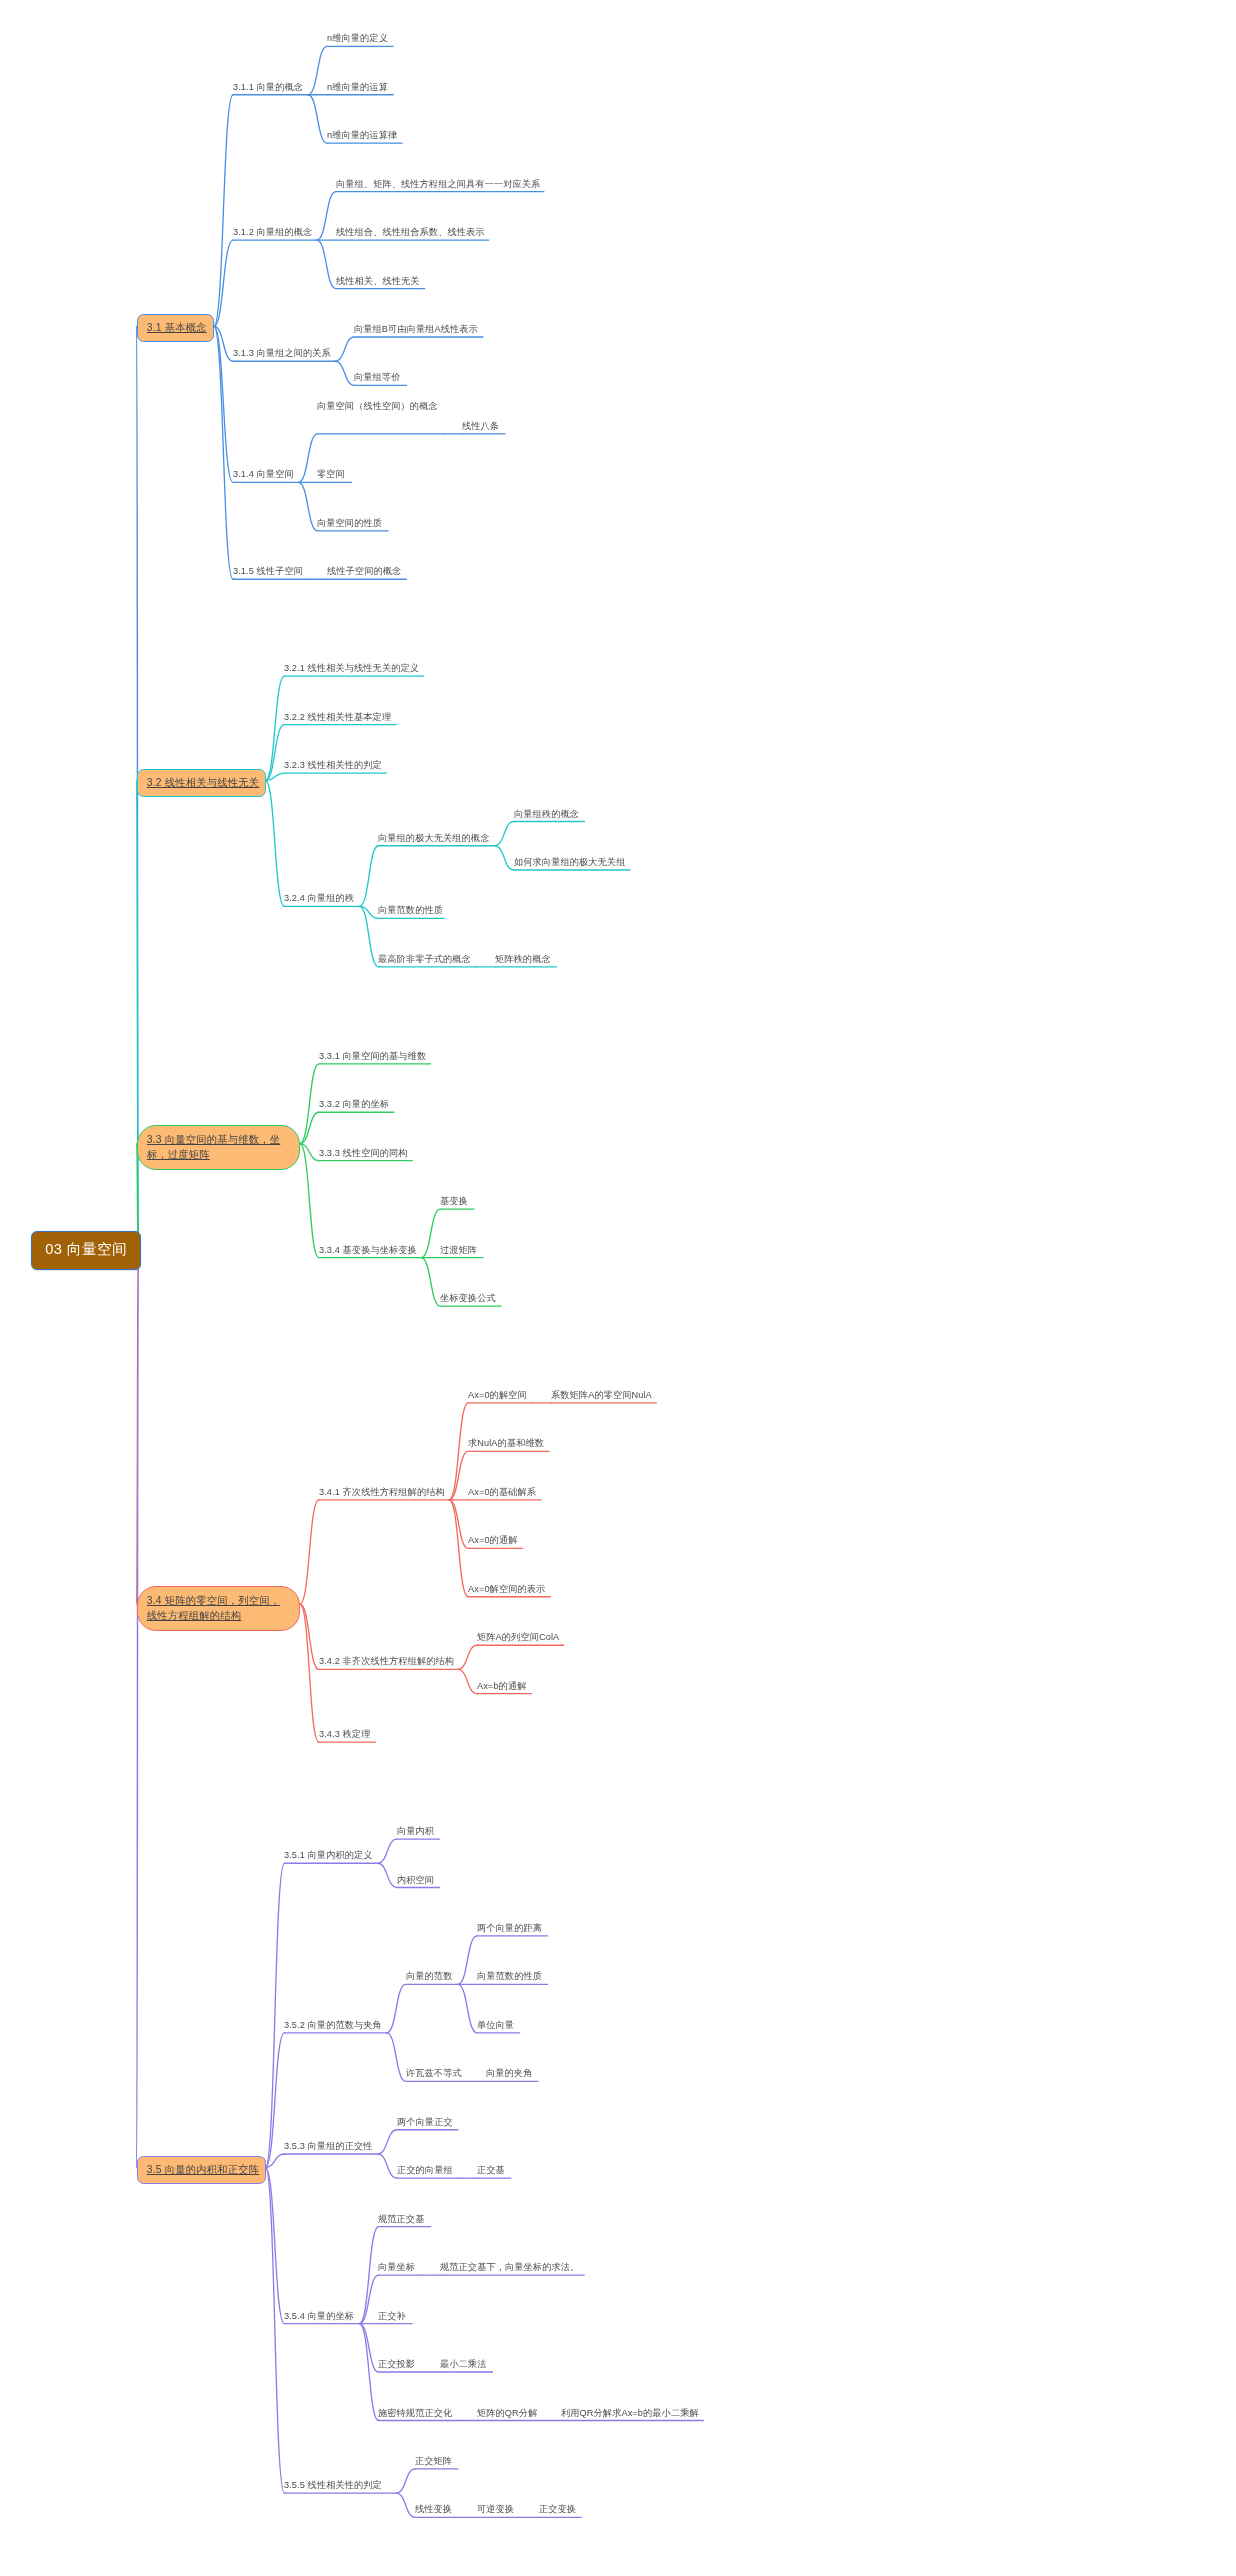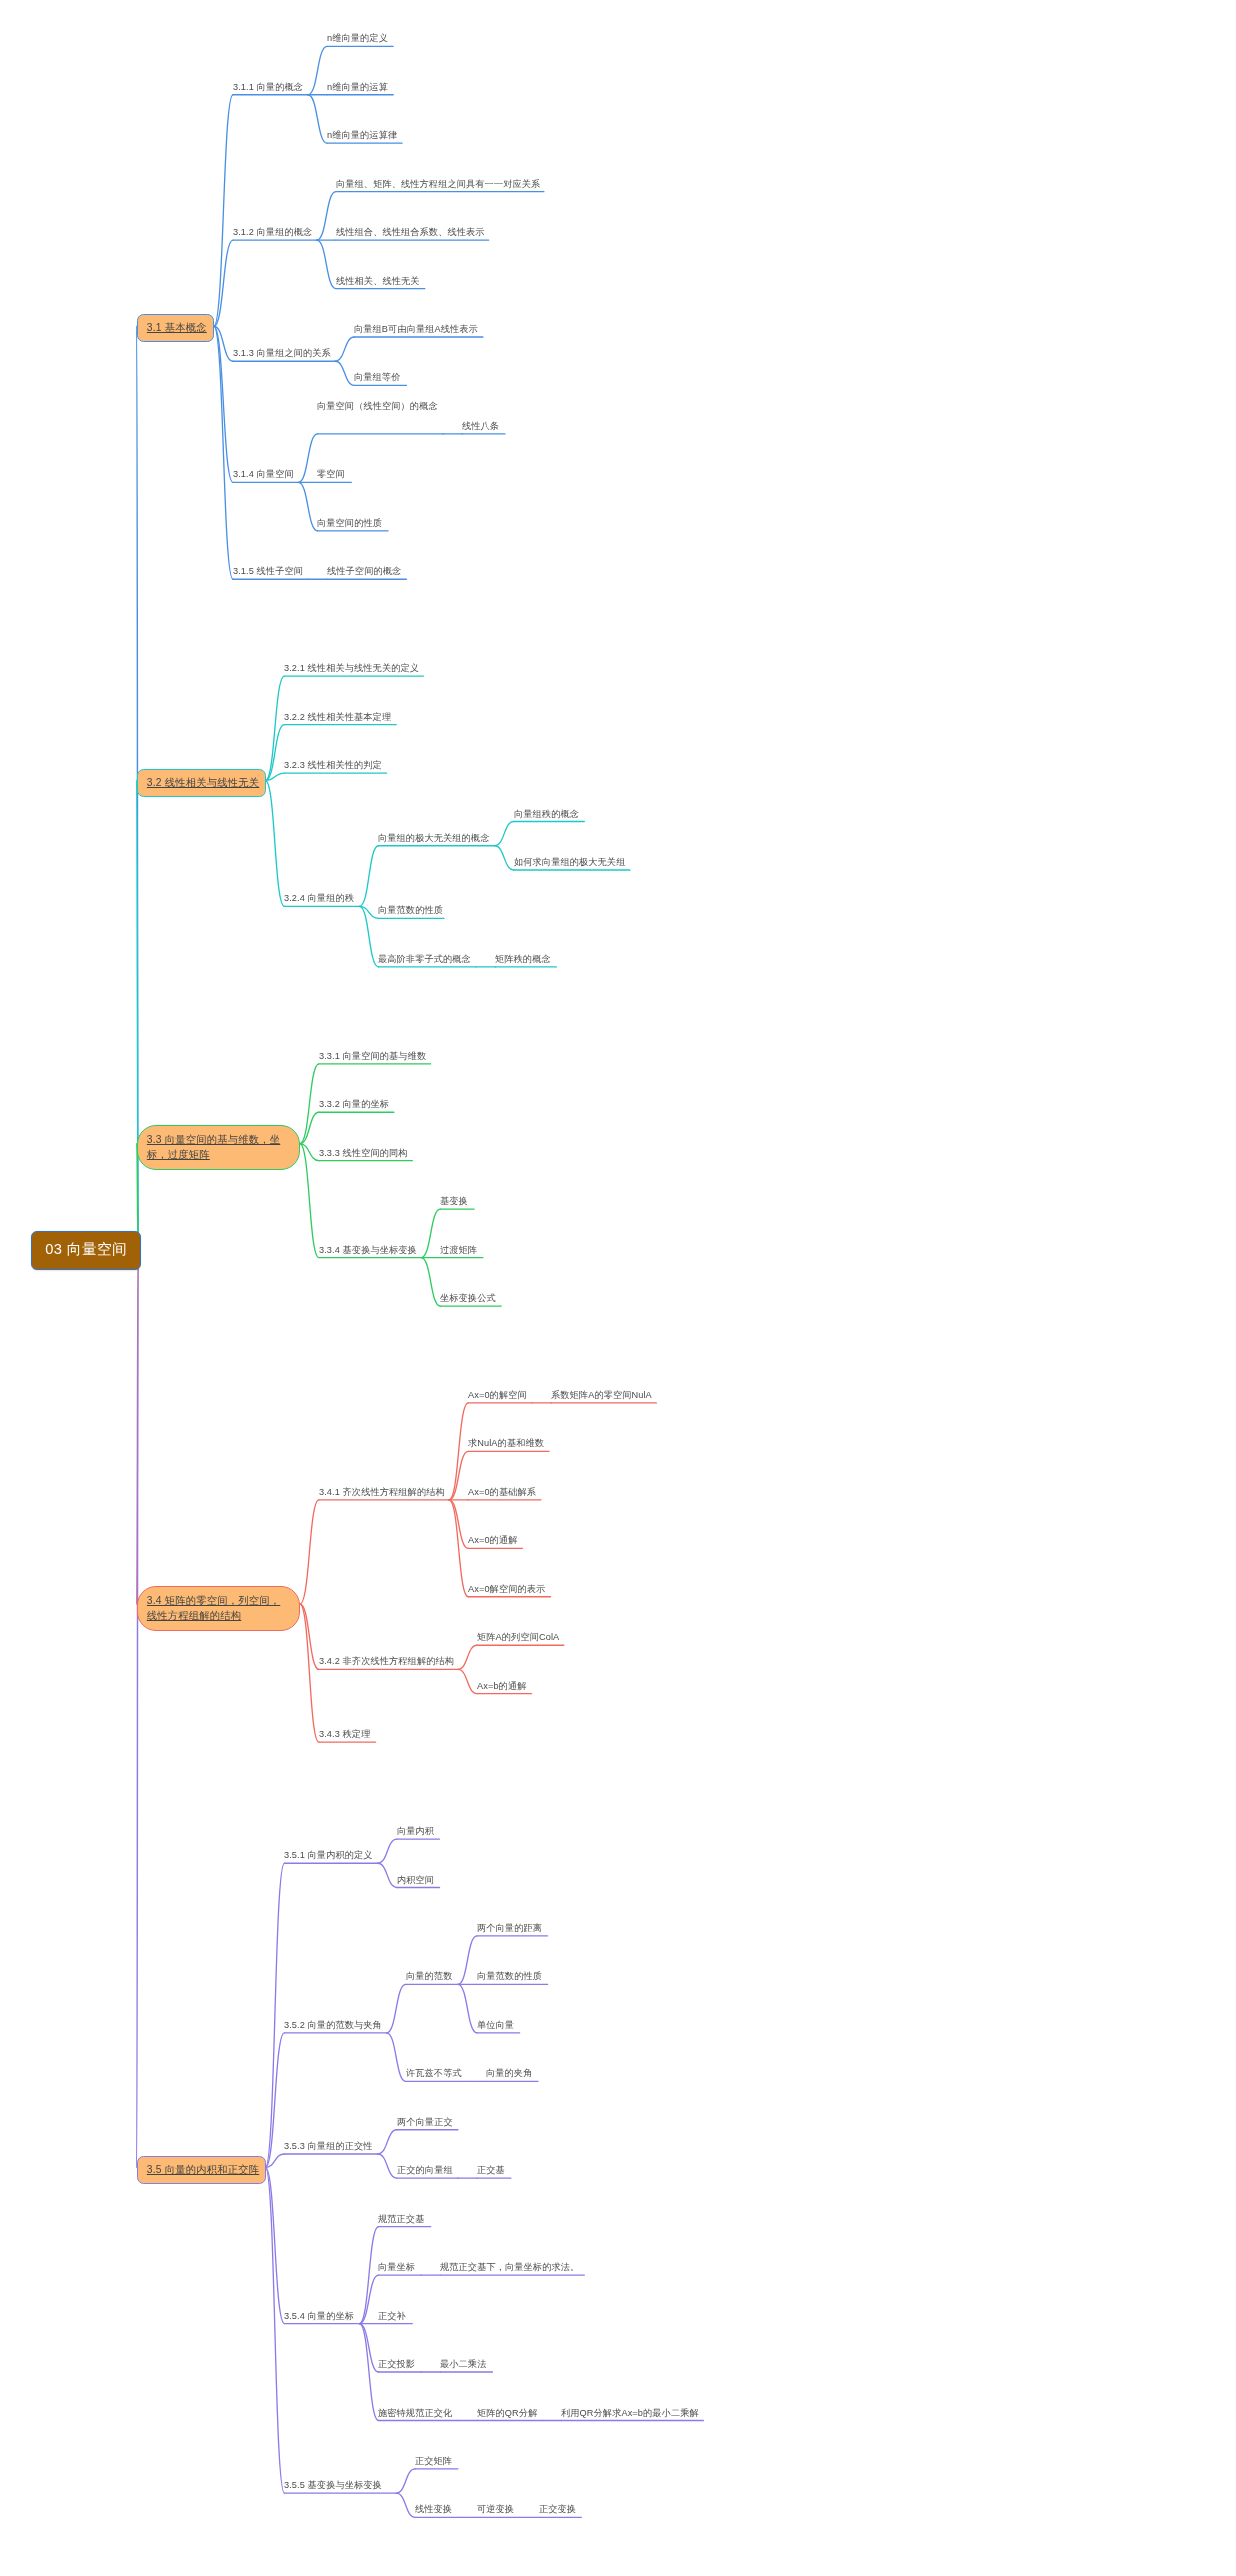--- a/index.html
+++ b/index.html
@@ -301,21 +301,21 @@
       <div class="node plain" style="left: 284px; top: 2310px; color: rgb(74, 74, 74);">3.5.4 向量的坐标</div>
       <div class="node plain" style="left: 378px; top: 2213px; color: rgb(74, 74, 74);">规范正交基</div>
       <div class="node plain" style="left: 378px; top: 2261px; color: rgb(74, 74, 74);">向量坐标</div>
       <div class="node plain" style="left: 440px; top: 2261px; color: rgb(74, 74, 74);">规范正交基下，向量坐标的求法。</div>
       <div class="node plain" style="left: 378px; top: 2310px; color: rgb(74, 74, 74);">正交补</div>
       <div class="node plain" style="left: 378px; top: 2358px; color: rgb(74, 74, 74);">正交投影</div>
       <div class="node plain" style="left: 440px; top: 2358px; color: rgb(74, 74, 74);">最小二乘法</div>
       <div class="node plain" style="left: 378px; top: 2407px; color: rgb(74, 74, 74);">施密特规范正交化</div>
       <div class="node plain" style="left: 477px; top: 2407px; color: rgb(74, 74, 74);">矩阵的QR分解</div>
       <div class="node plain" style="left: 561px; top: 2407px; color: rgb(74, 74, 74);">利用QR分解求Ax=b的最小二乘解</div>
-      <div class="node plain" style="left: 284px; top: 2479px; color: rgb(74, 74, 74);">3.5.5 基变换与坐标变换</div>
+      <div class="node plain" style="left: 284px; top: 2479px; color: rgb(74, 74, 74);">3.5.5 线性相关性的判定</div>
       <div class="node plain" style="left: 415px; top: 2455px; color: rgb(74, 74, 74);">正交矩阵</div>
       <div class="node plain" style="left: 415px; top: 2503px; color: rgb(74, 74, 74);">线性变换</div>
       <div class="node plain" style="left: 477px; top: 2503px; color: rgb(74, 74, 74);">可逆变换</div>
       <div class="node plain" style="left: 539px; top: 2503px; color: rgb(74, 74, 74);">正交变换</div>
       <div class="node root" style="left: 31px; top: 1231px;">03 向量空间</div>
     </div>
 </div>
 
 
 </body></html>

